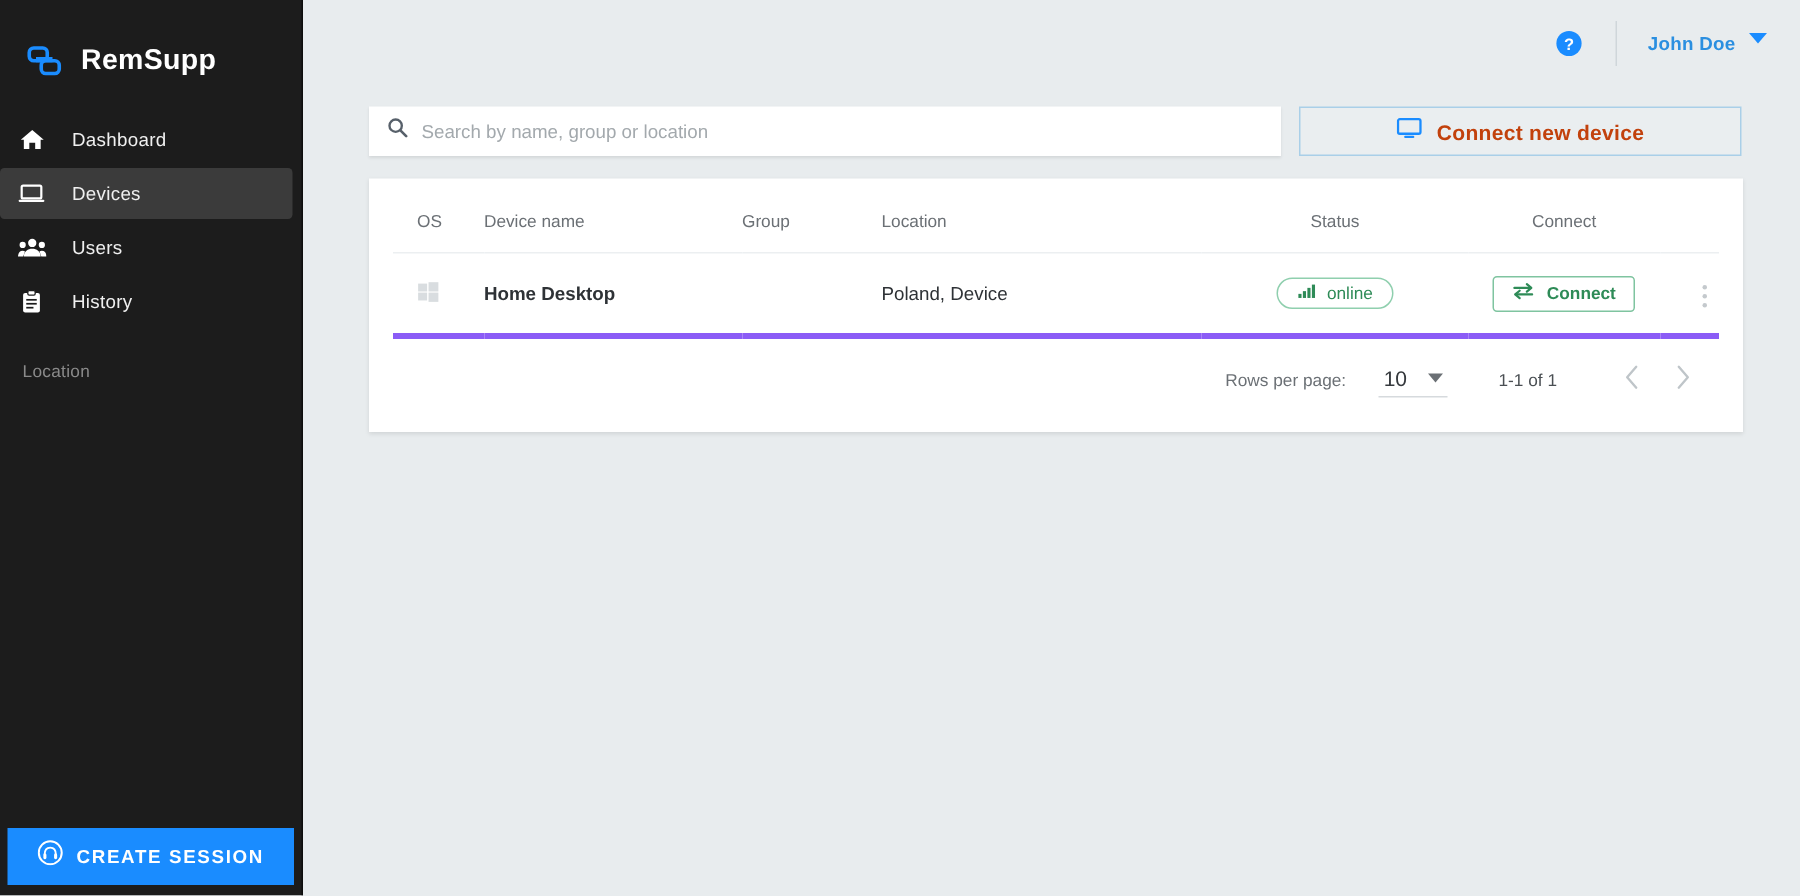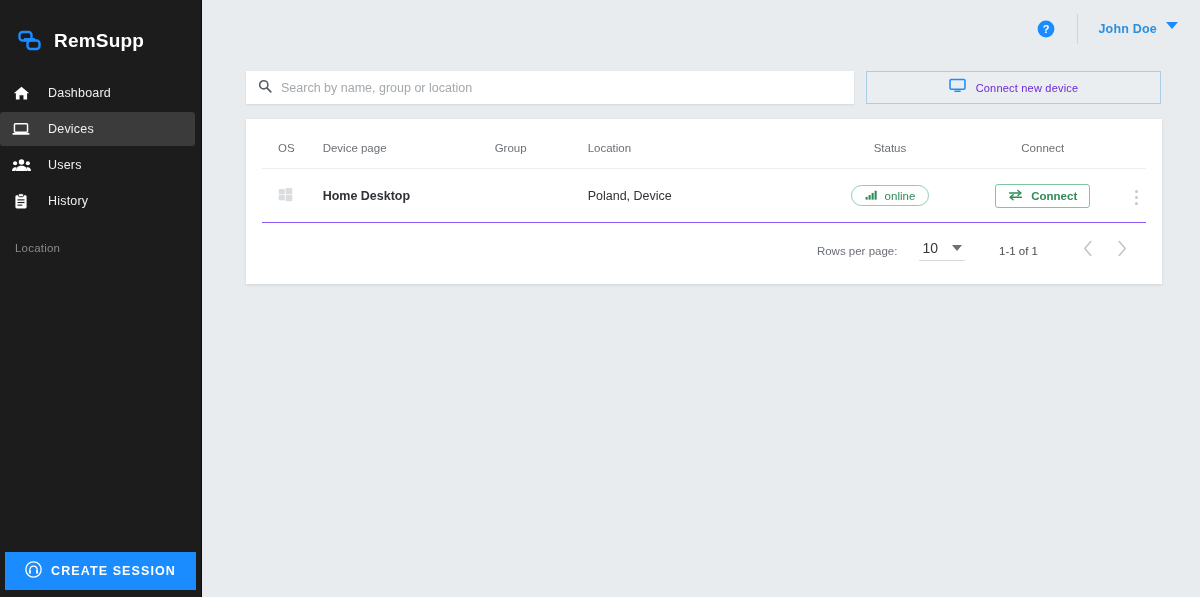--- a/index.html
+++ b/index.html
@@ -88,36 +88,36 @@
     font-family: "Liberation Sans", sans-serif; font-size: 12.5px;
     color: #701a75; background: transparent;
   }
   .search-input::placeholder { color: #a3a9ad; }
   .connect-new {
     flex: 0 0 295px; height: 33px;
     background: #eaeef0; border: 1px solid #a9cfe8;
     display: flex; align-items: center; justify-content: center; gap: 10px;
     cursor: pointer;
   }
-  .connect-new-label { color: #6d28d9; font-size: 11px; font-weight: normal; letter-spacing: .2px; }
+  .connect-new-label { color: #c2410c; font-size: 14px; font-weight: bold; letter-spacing: .2px; }
 
   .card {
     margin: 15px 38px 0 44px; background: #ffffff;
     box-shadow: 0 1px 3px rgba(0,0,0,.10);
     padding: 0 16px;
   }
   table.devices { width: 100%; border-collapse: collapse; }
   table.devices th {
     font-size: 11.5px; font-weight: normal; color: #6b7075;
     text-align: left; padding: 23px 0 14px 0;
     border-bottom: 1px solid #eceff1;
   }
   table.devices td {
     font-size: 12.5px; color: #2e3236;
-    padding: 13px 0; border-bottom: 1px solid #8b5cf6;
+    padding: 13px 0; border-bottom: 4px solid #8b5cf6;
     vertical-align: middle;
   }
   .col-os { width: 62px; padding-left: 16px !important; }
   .col-name { width: 178px; }
   .col-group { width: 96px; }
   .col-location { width: 222px; }
   .col-status { width: 182px; }
   .col-connect { width: 130px; }
   .col-more { width: 40px; }
   td.col-name { font-weight: bold; }
@@ -271,21 +271,21 @@
         </span>
         <span class="connect-new-label">Connect new device</span>
       </div>
     </div>
 
     <div class="card">
       <table class="devices">
         <thead>
           <tr>
             <th class="col-os">OS</th>
-            <th class="col-name">Device page</th>
+            <th class="col-name">Device name</th>
             <th class="col-group">Group</th>
             <th class="col-location">Location</th>
             <th class="col-status" style="text-align:center">Status</th>
             <th class="col-connect" style="text-align:center">Connect</th>
             <th class="col-more"></th>
           </tr>
         </thead>
         <tbody>
           <tr>
             <td class="col-os">

